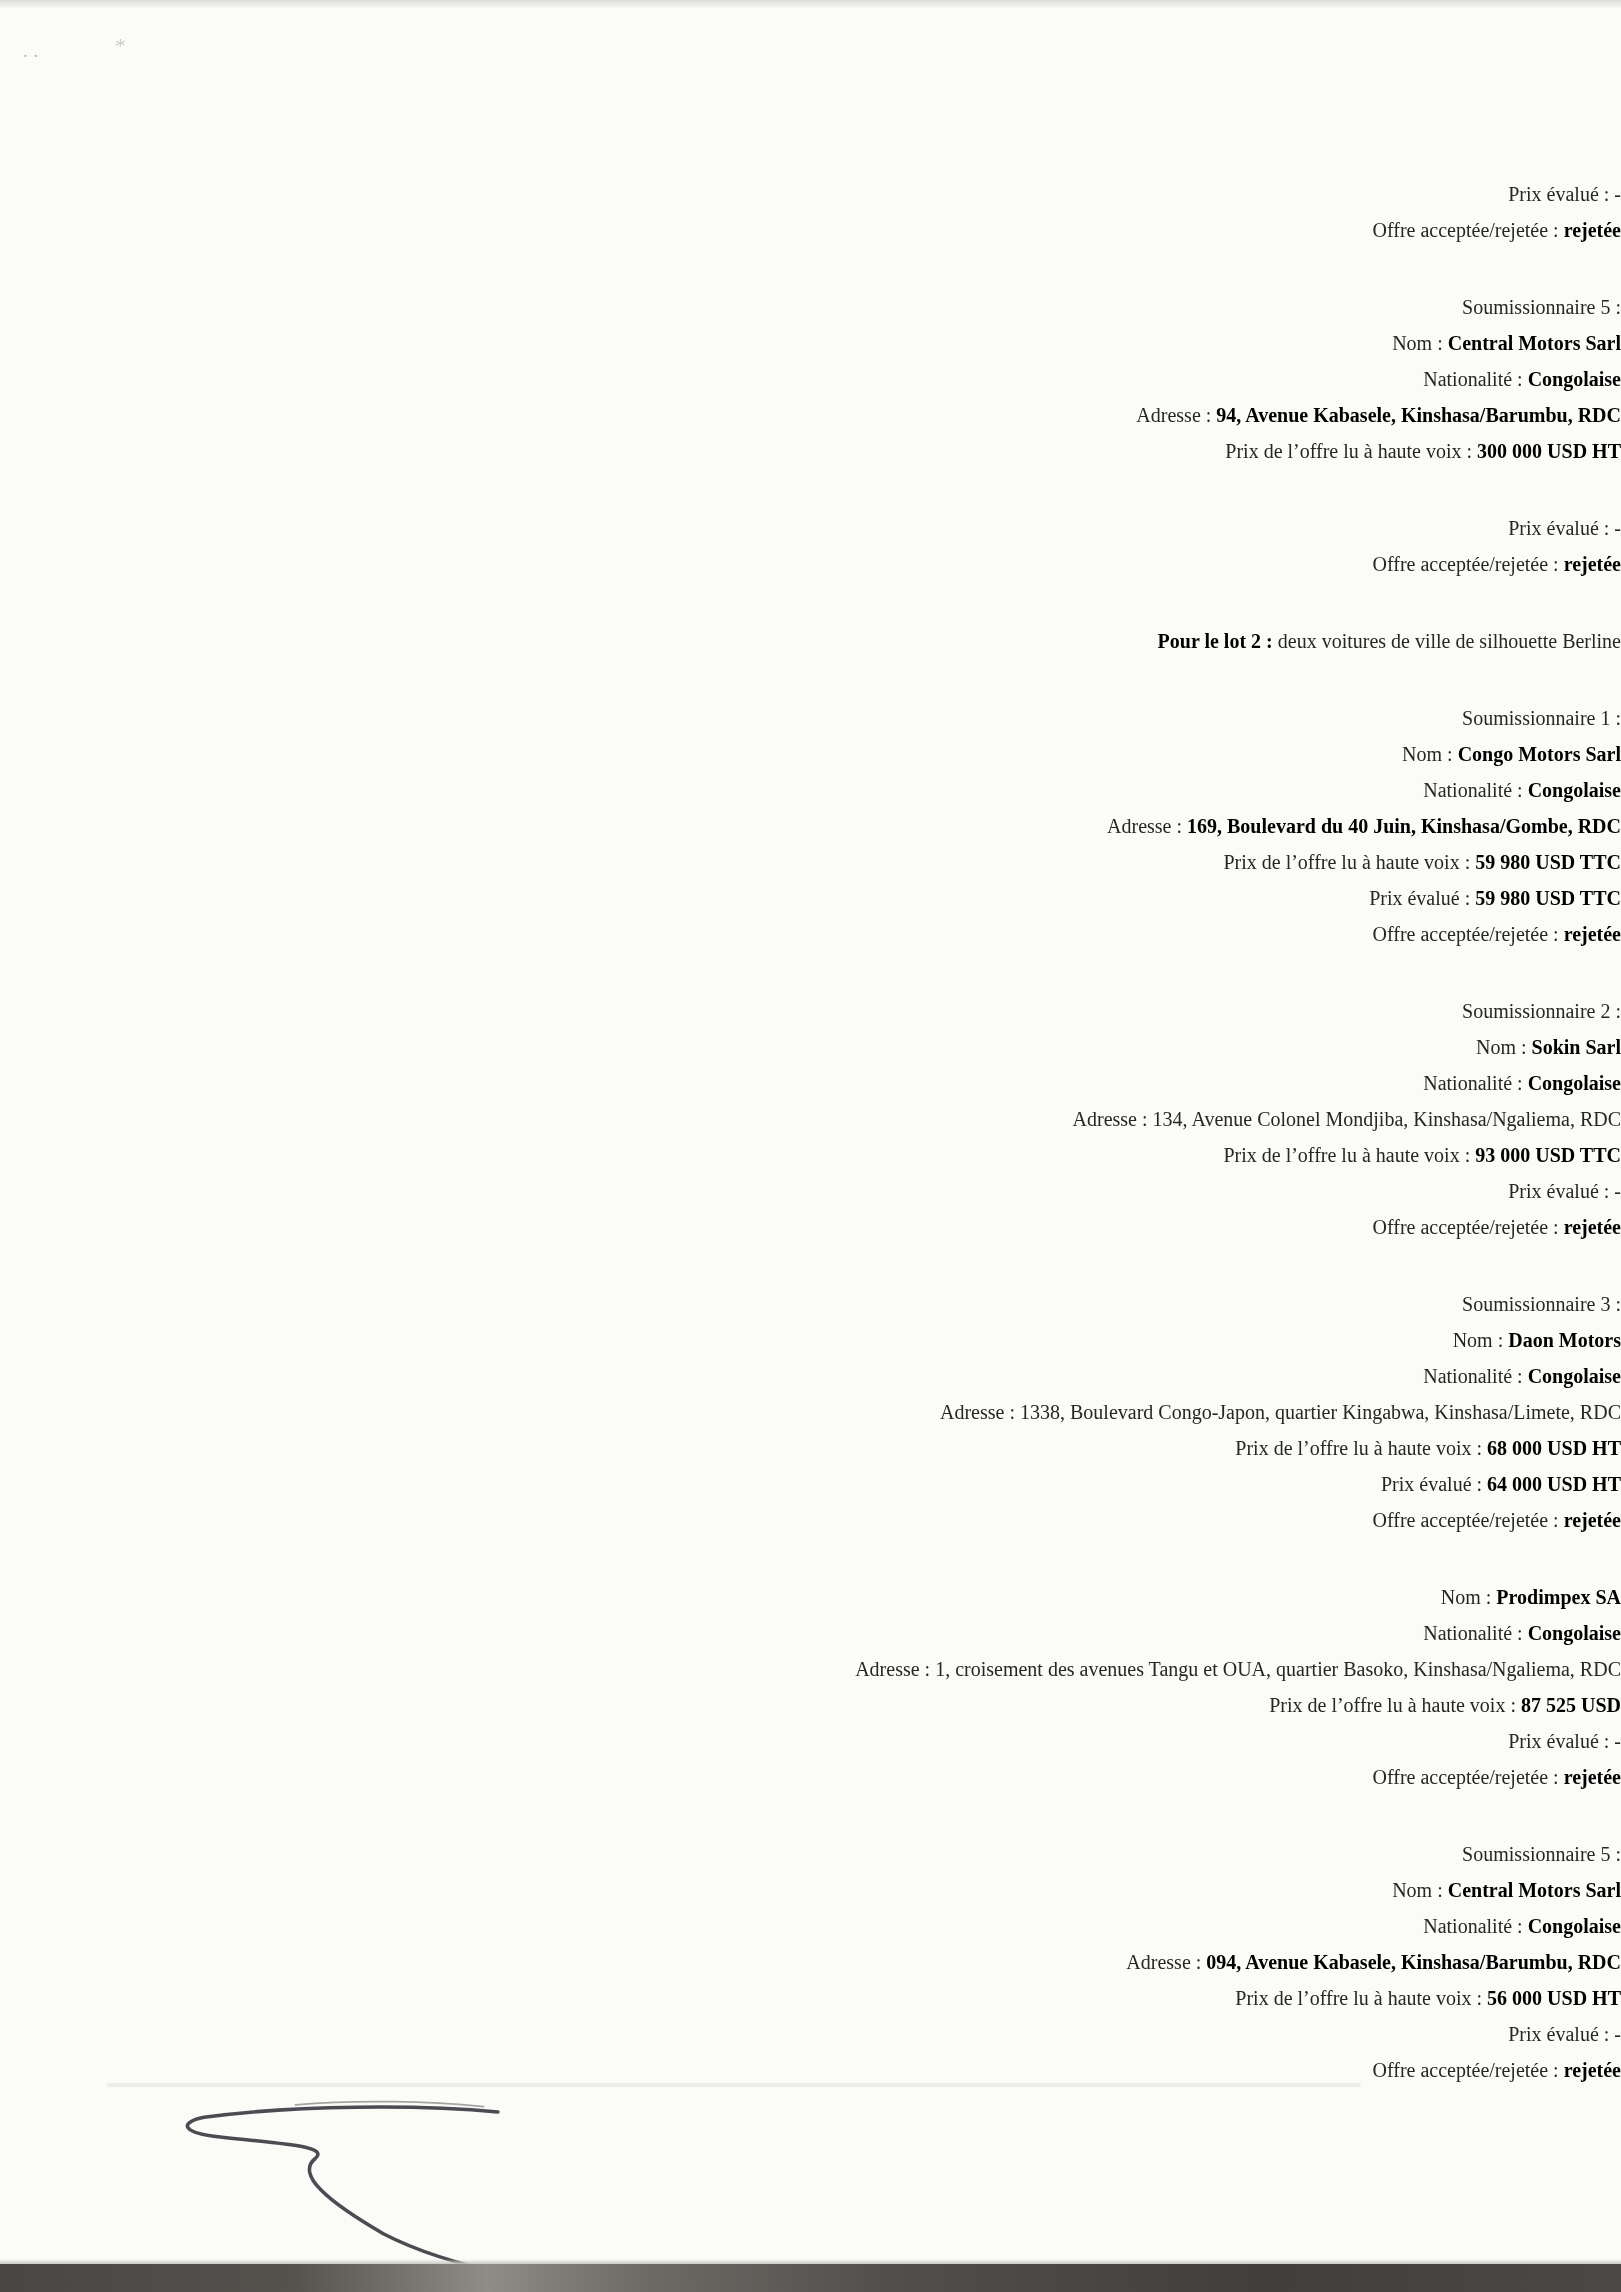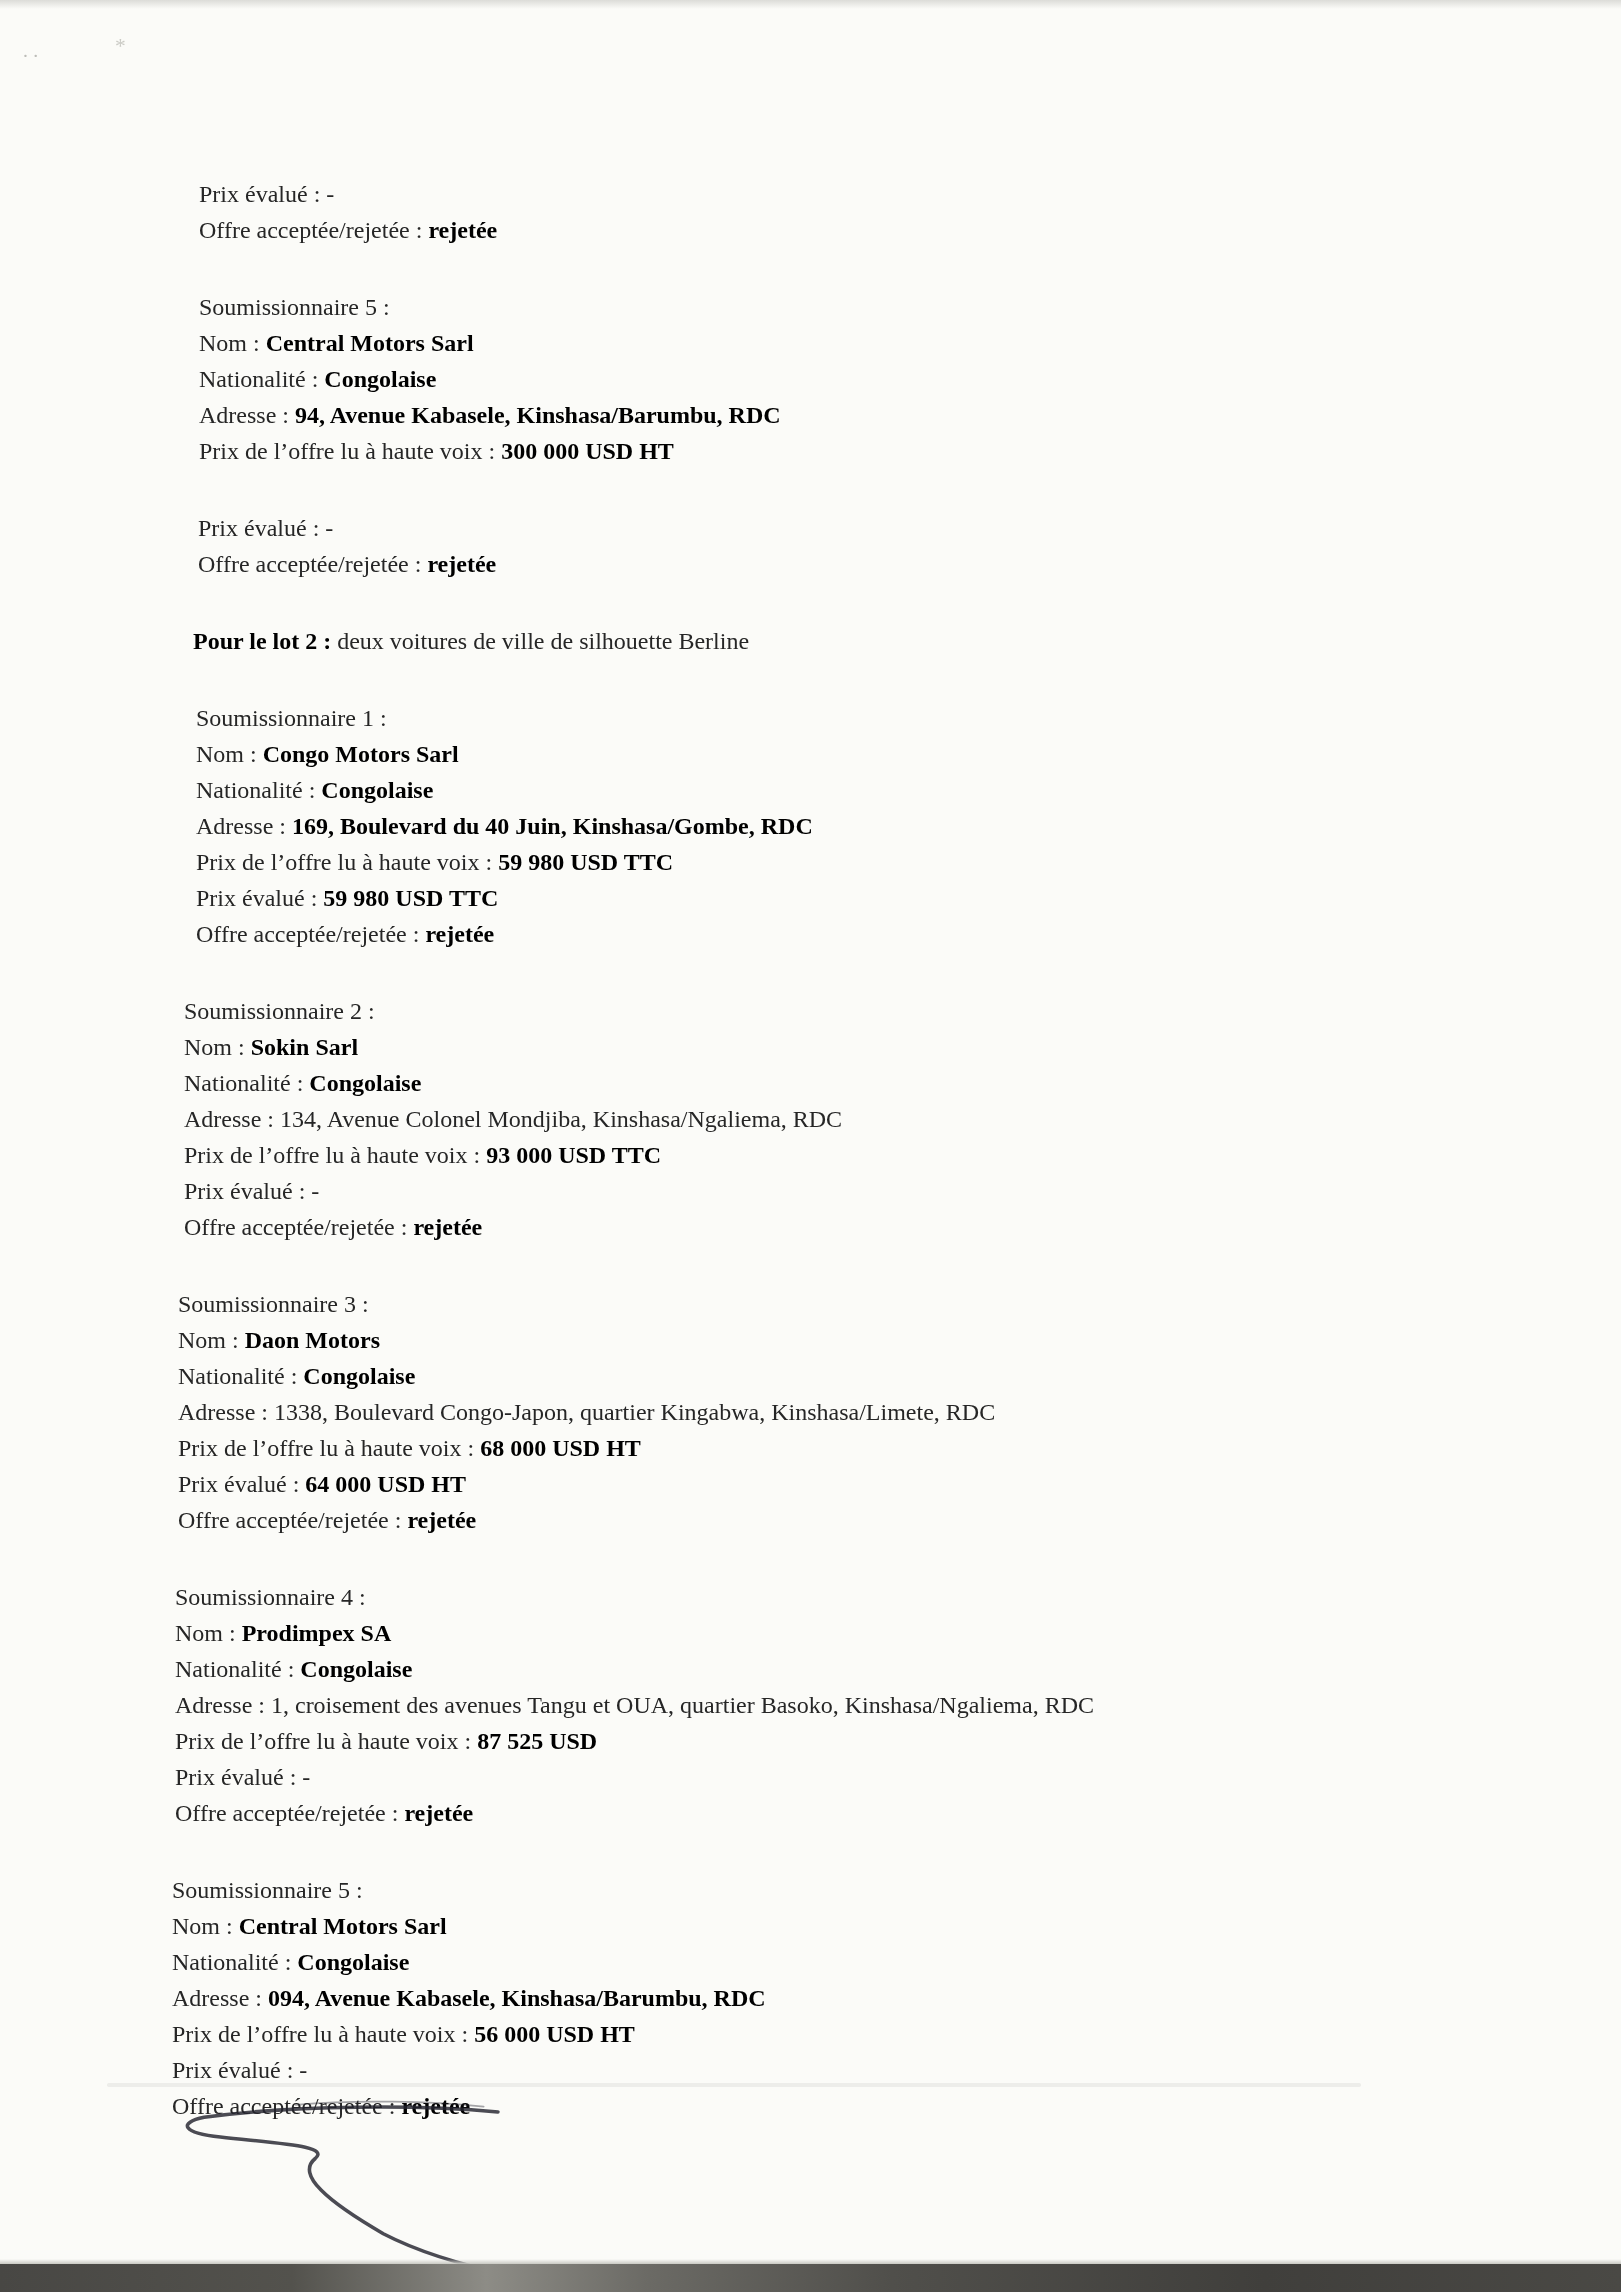--- a/index.html
+++ b/index.html
@@ -18,21 +18,21 @@
     position:absolute;top:39px;left:23px;
     color:#8a8a84;opacity:.55;font-size:19.7px;letter-spacing:5.4px;
   }
   .corner-mark-right{
     position:absolute;top:34px;left:115px;
     color:#9a9a92;opacity:.5;font-size:21.5px;
   }
   .content{
     position:absolute;top:176px;left:0;right:0;
     color:#262626;
-    font-size:24px;line-height:36px;
+    font-size:20px;line-height:36px;text-align:right;
   }
   .block{margin-bottom:41px;}
   .line{white-space:nowrap;}
   .seg{font-weight:400;}
   .seg.bold{font-weight:700;color:#000000;}
   .ink{
     position:absolute;top:0;left:0;width:1621px;height:2293px;
     pointer-events:none;
   }
   .bottom-bar{
@@ -98,21 +98,20 @@
       <div class="block" style="margin-left: 178px;">
         <div class="line"><span class="seg">Soumissionnaire 3 :</span></div>
         <div class="line"><span class="seg">Nom : </span><span class="seg bold">Daon Motors</span></div>
         <div class="line"><span class="seg">Nationalité : </span><span class="seg bold">Congolaise</span></div>
         <div class="line"><span class="seg">Adresse : 1338, Boulevard Congo-Japon, quartier Kingabwa, Kinshasa/Limete, RDC</span></div>
         <div class="line"><span class="seg">Prix de l’offre lu à haute voix : </span><span class="seg bold">68 000 USD HT</span></div>
         <div class="line"><span class="seg">Prix évalué : </span><span class="seg bold">64 000 USD HT</span></div>
         <div class="line"><span class="seg">Offre acceptée/rejetée : </span><span class="seg bold">rejetée</span></div>
       </div>
       <div class="block" style="margin-left: 175px;">
-        <div class="line"><span class="seg">Soumissionnaire 4 :</span></div>
         <div class="line"><span class="seg">Nom : </span><span class="seg bold">Prodimpex SA</span></div>
         <div class="line"><span class="seg">Nationalité : </span><span class="seg bold">Congolaise</span></div>
         <div class="line"><span class="seg">Adresse : 1, croisement des avenues Tangu et OUA, quartier Basoko, Kinshasa/Ngaliema, RDC</span></div>
         <div class="line"><span class="seg">Prix de l’offre lu à haute voix : </span><span class="seg bold">87 525 USD</span></div>
         <div class="line"><span class="seg">Prix évalué : -</span></div>
         <div class="line"><span class="seg">Offre acceptée/rejetée : </span><span class="seg bold">rejetée</span></div>
       </div>
       <div class="block" style="margin-left: 172px;">
         <div class="line"><span class="seg">Soumissionnaire 5 :</span></div>
         <div class="line"><span class="seg">Nom : </span><span class="seg bold">Central Motors Sarl</span></div>

